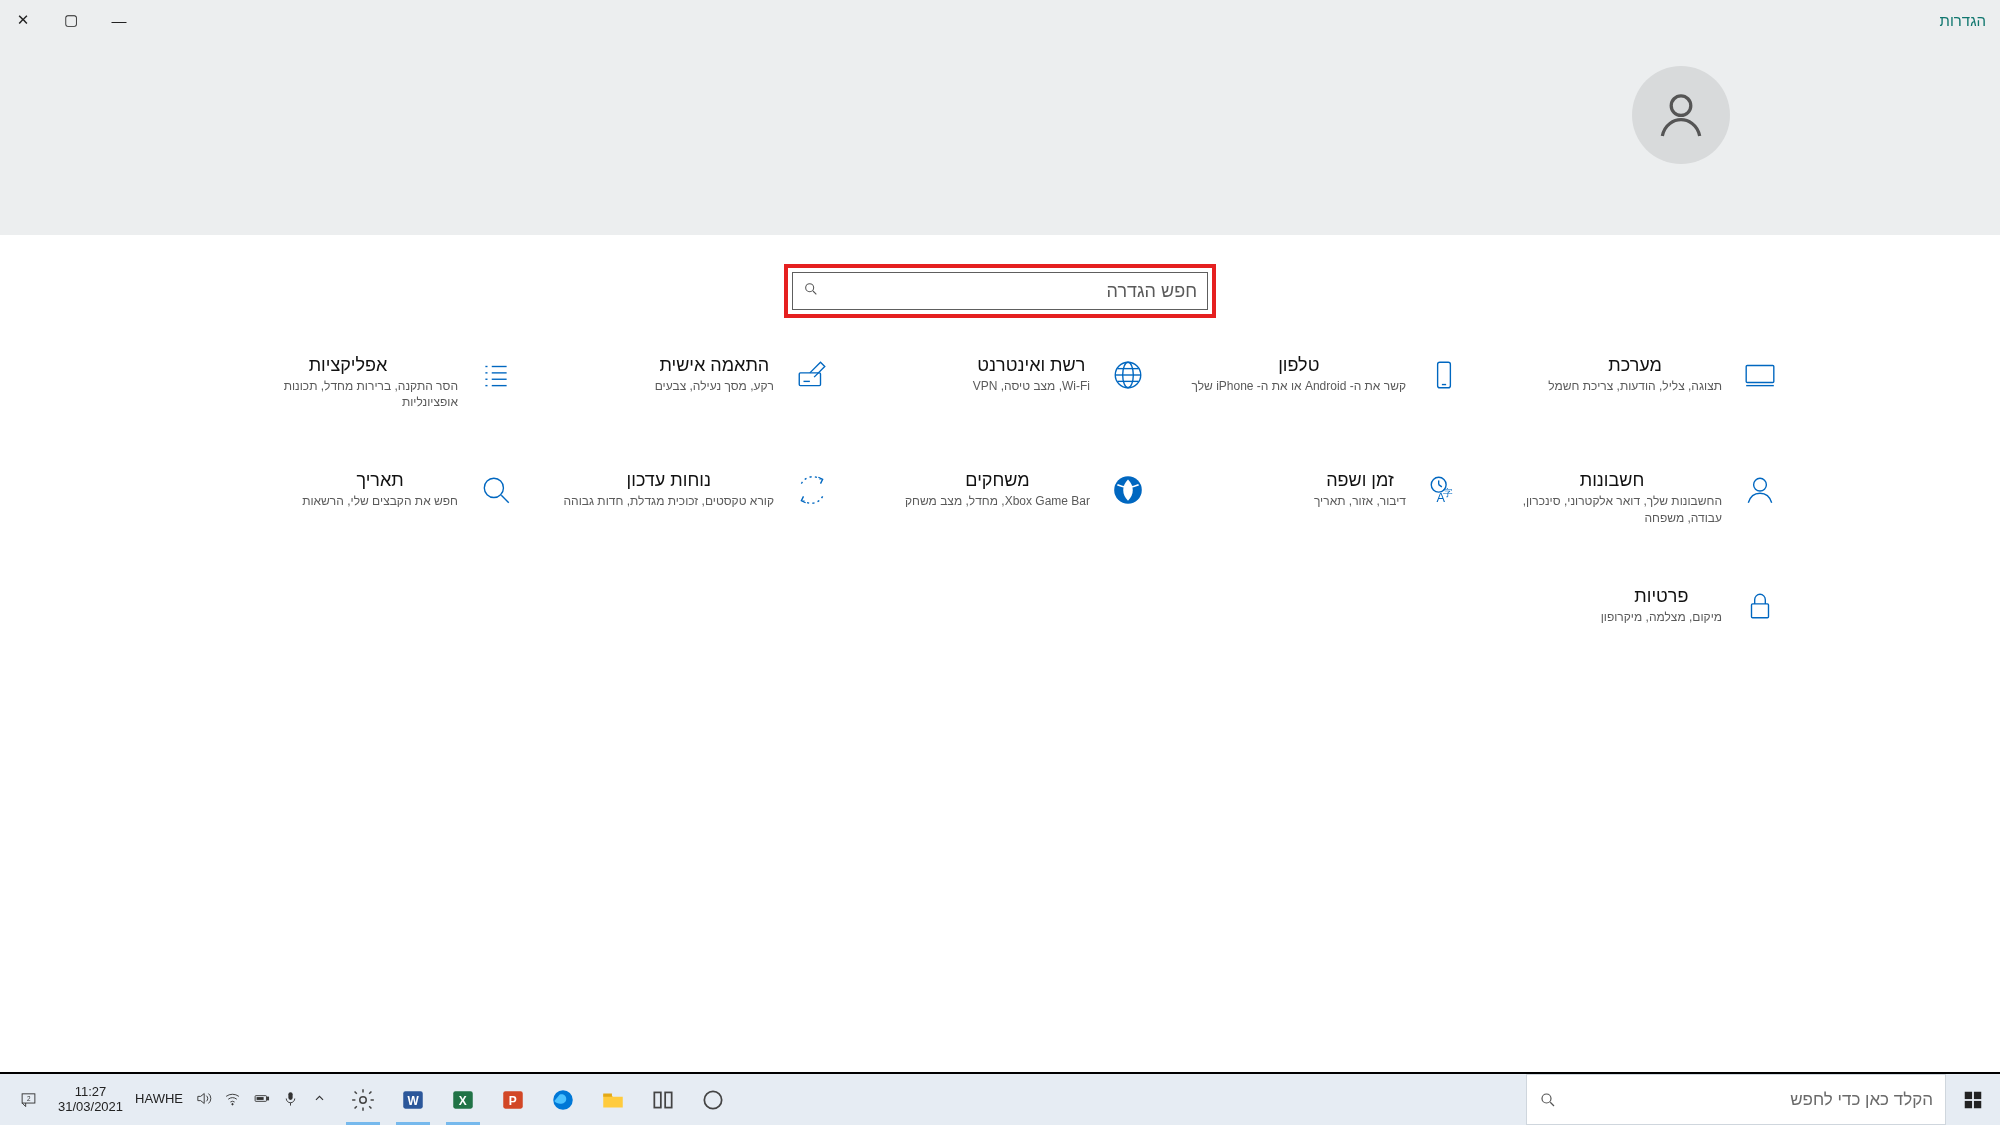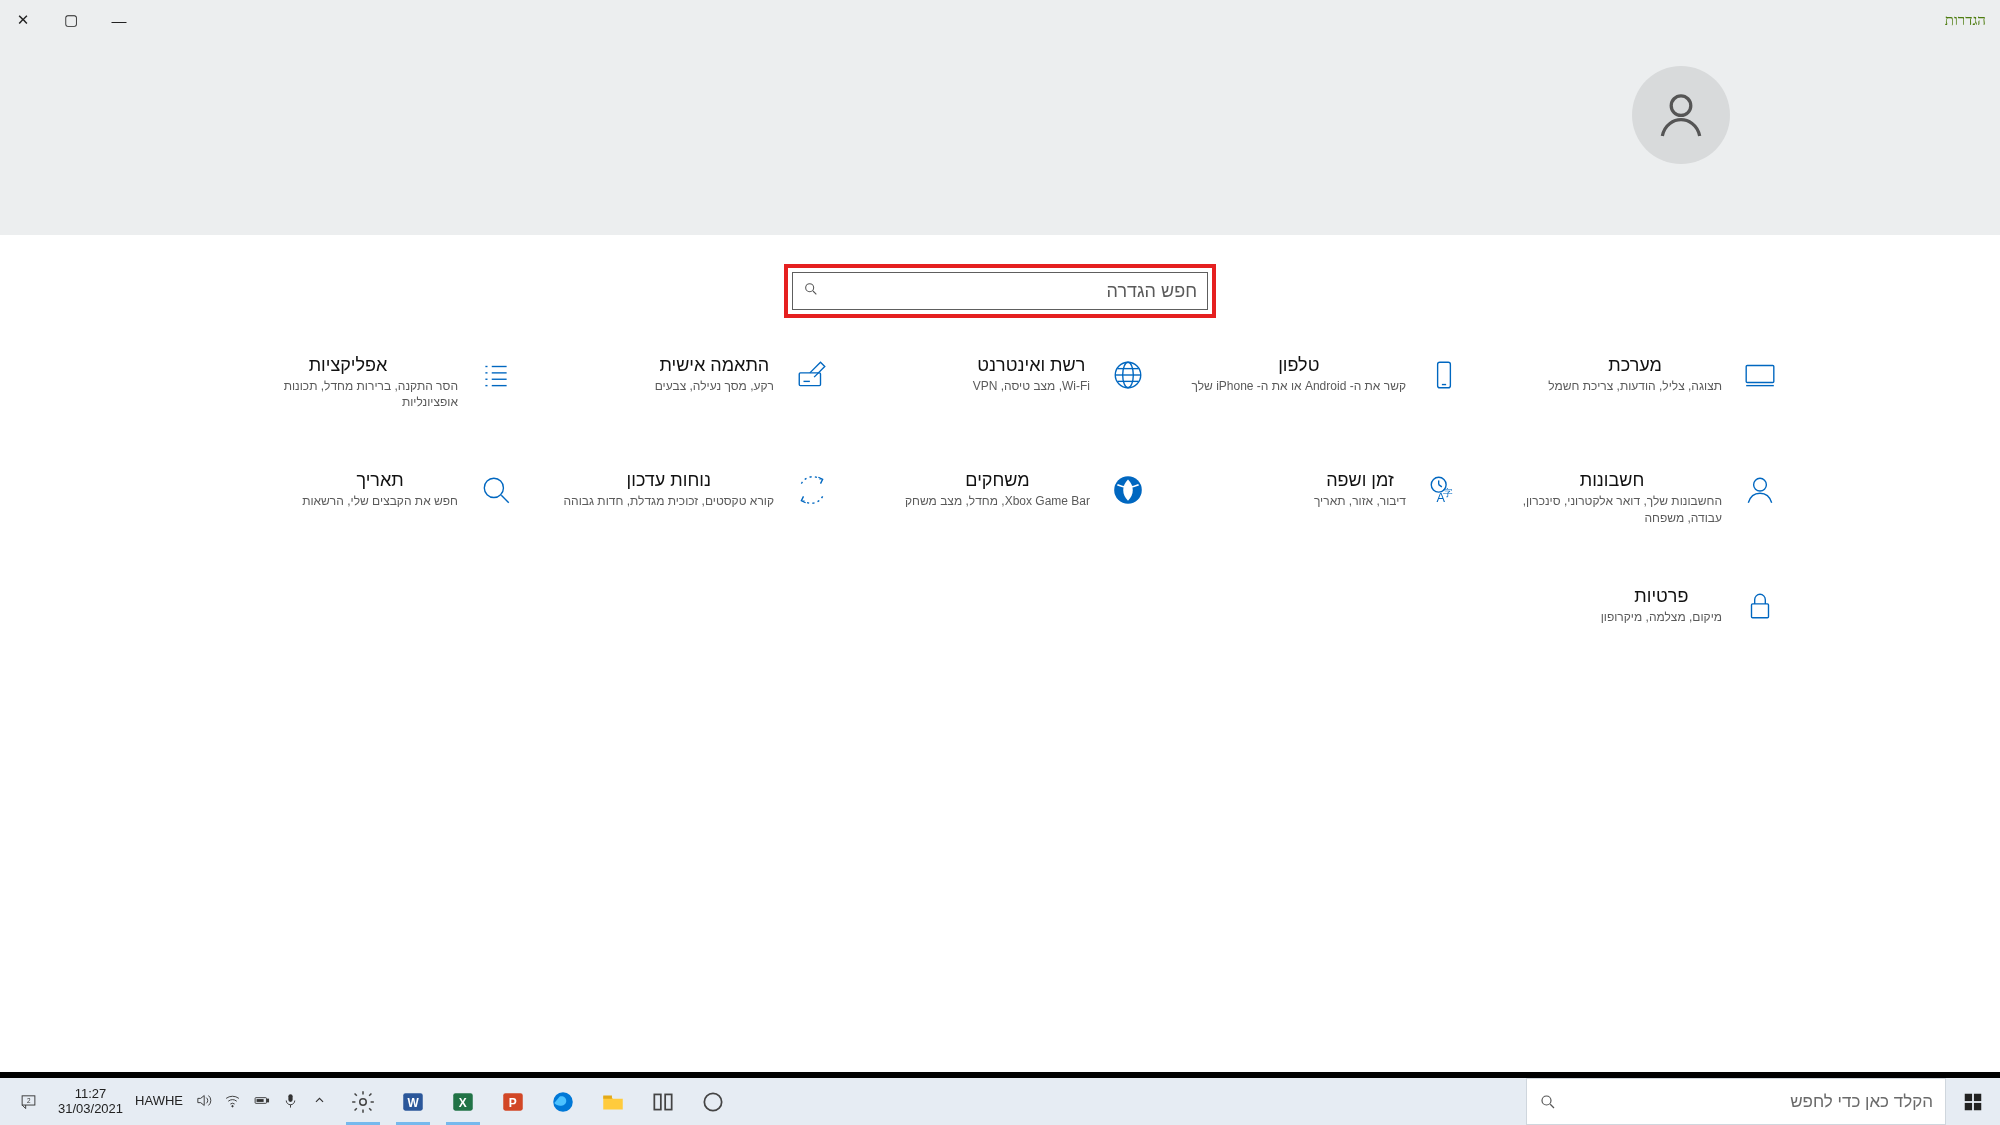--- a/index.html
+++ b/index.html
@@ -1,20 +1,20 @@
 <!DOCTYPE html>
 <html dir="rtl" lang="he"><head>
 <meta charset="utf-8">
 <style>
 * { margin:0; padding:0; box-sizing:border-box; font-family:"Segoe UI",Tahoma,sans-serif; }
 html,body { width:2000px; height:1125px; overflow:hidden; background:#fff; direction:rtl; }
 
 
 .titlebar { height:40px; background:#eceeef; display:flex; align-items:center; justify-content:space-between; padding:0 14px; }
-.titlebar .title { font-size:15px; color:#4d7c0f;font-family:Liberation Serif, serif; }
+.titlebar .title { font-size:15px; color:#0f766e; }
 .winctrls { display:flex; gap:30px; align-items:center; }
 .winctrls span { width:18px; text-align:center; font-size:15px; color:#222; cursor:default; }
 
 
 .headerband { height:195px; background:#eceeef; display:flex; align-items:flex-start; padding:26px 270px 0 0; position:relative; }
 .avatar { width:98px; height:98px; border-radius:50%; background:#d8dadb; display:flex; align-items:center; justify-content:center; }
 .avatar svg { width:56px; height:56px; }
 
 
 .searchwrap { position:absolute; left:50%; top:264px; transform:translateX(-50%); }
@@ -28,21 +28,21 @@
 
 .grid { width:1560px; margin:120px auto 0 auto; display:grid; grid-template-columns:repeat(5,1fr); gap:60px 20px; direction:rtl; }
 .card { display:flex; flex-direction:row; align-items:flex-start; gap:18px; cursor:default; }
 .ic { width:40px; height:40px; display:flex; align-items:center; justify-content:center; flex-shrink:0; }
 .ic svg { width:34px; height:34px; stroke:#0067c0; fill:none; stroke-width:1.3; }
 .txts { display:flex; flex-direction:column; text-align:right;align-items:center; }
 .ctitle { font-size:18px; color:#111; margin-bottom:2px; }
 .cdesc { font-size:12px; color:#5a5a5a; line-height:1.35; max-width:220px; }
 
 
-.taskbar { position:absolute; bottom:0; left:0; right:0; height:53px; background:#e6ecf3; border-top:6px solid #000000; display:flex; align-items:center; direction:ltr; }
+.taskbar { position:absolute; bottom:0; left:0; right:0; height:53px; background:#e6ecf3; border-top:2px solid #000000; display:flex; align-items:center; direction:ltr; }
 .tb-right { margin-left:auto; display:flex; align-items:center; height:100%; }
 .start { width:54px; height:100%; display:flex; align-items:center; justify-content:center; }
 .tbsearch { width:420px; height:100%; background:#fff; border:1px solid #cfd6dd; display:flex; align-items:center; padding:0 12px; direction:rtl; }
 .tbsearch input { flex:1; border:none; outline:none; font-size:17px; text-align:right; background:transparent; }
 .tbsearch input::placeholder{color:#6a6a6a;}
 .tbicons { display:flex; align-items:center; height:100%; }
 .tbicons .tbi { width:50px; height:100%; display:flex; align-items:center; justify-content:center; position:relative; }
 .tbicons .tbi.active::after { content:""; position:absolute; bottom:0; left:8px; right:8px; height:3px; background:#76b9ed; }
 .tbi svg{width:26px;height:26px;}
 .tray { display:flex; align-items:center; gap:12px; height:100%; padding:0 10px; }

